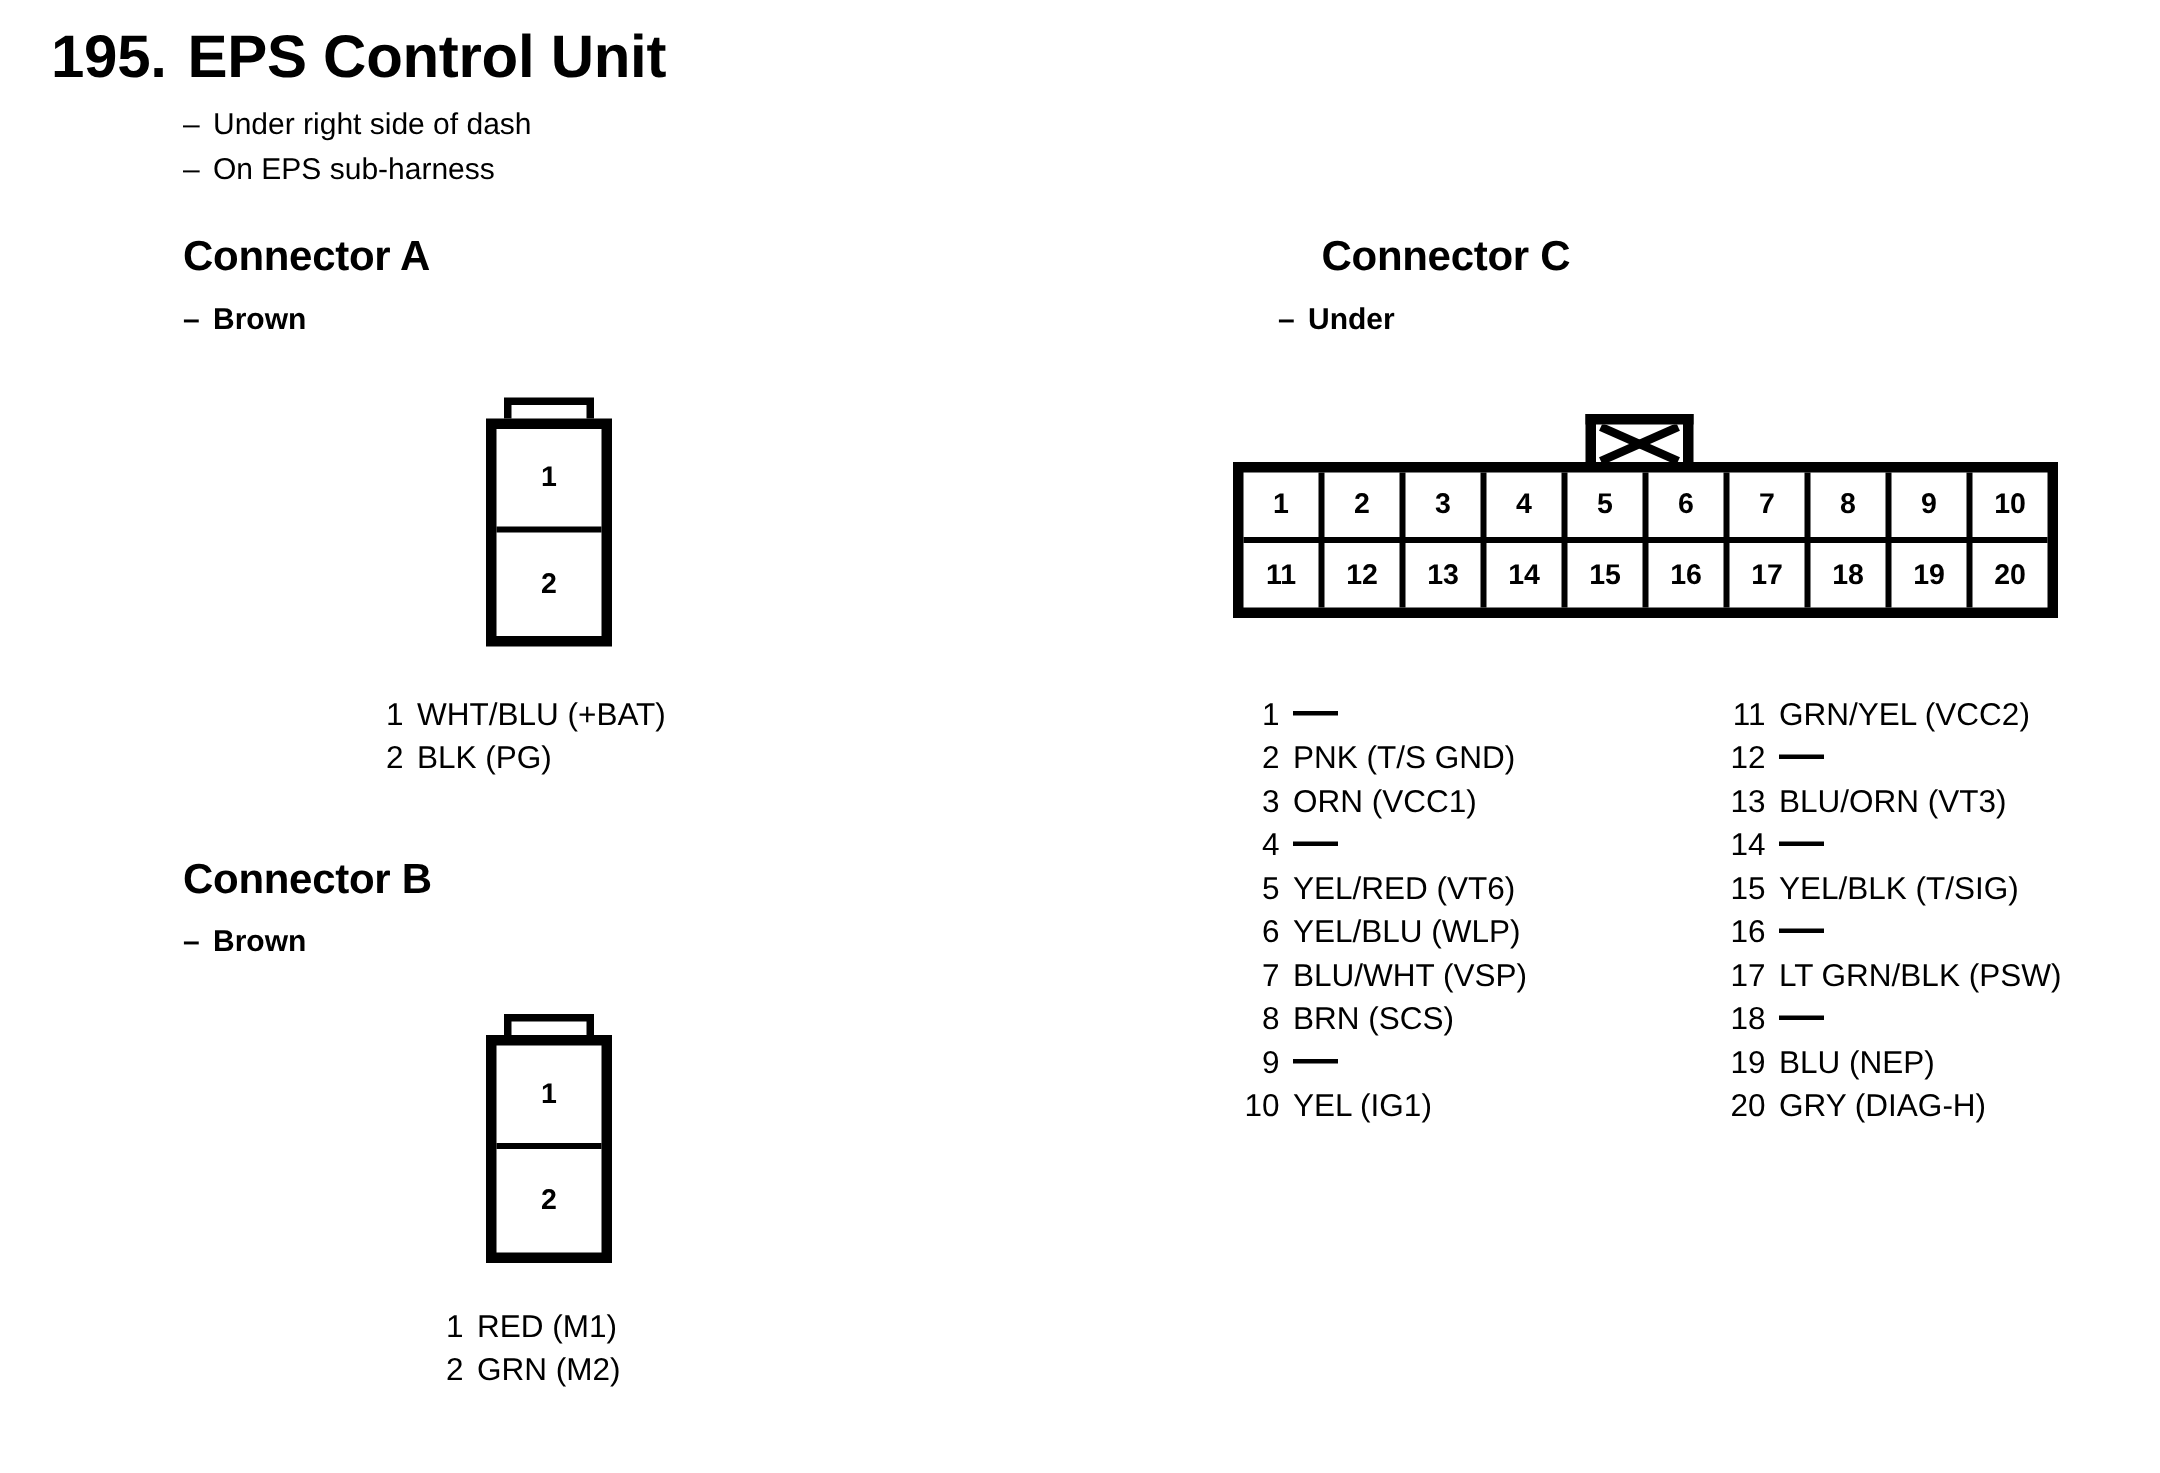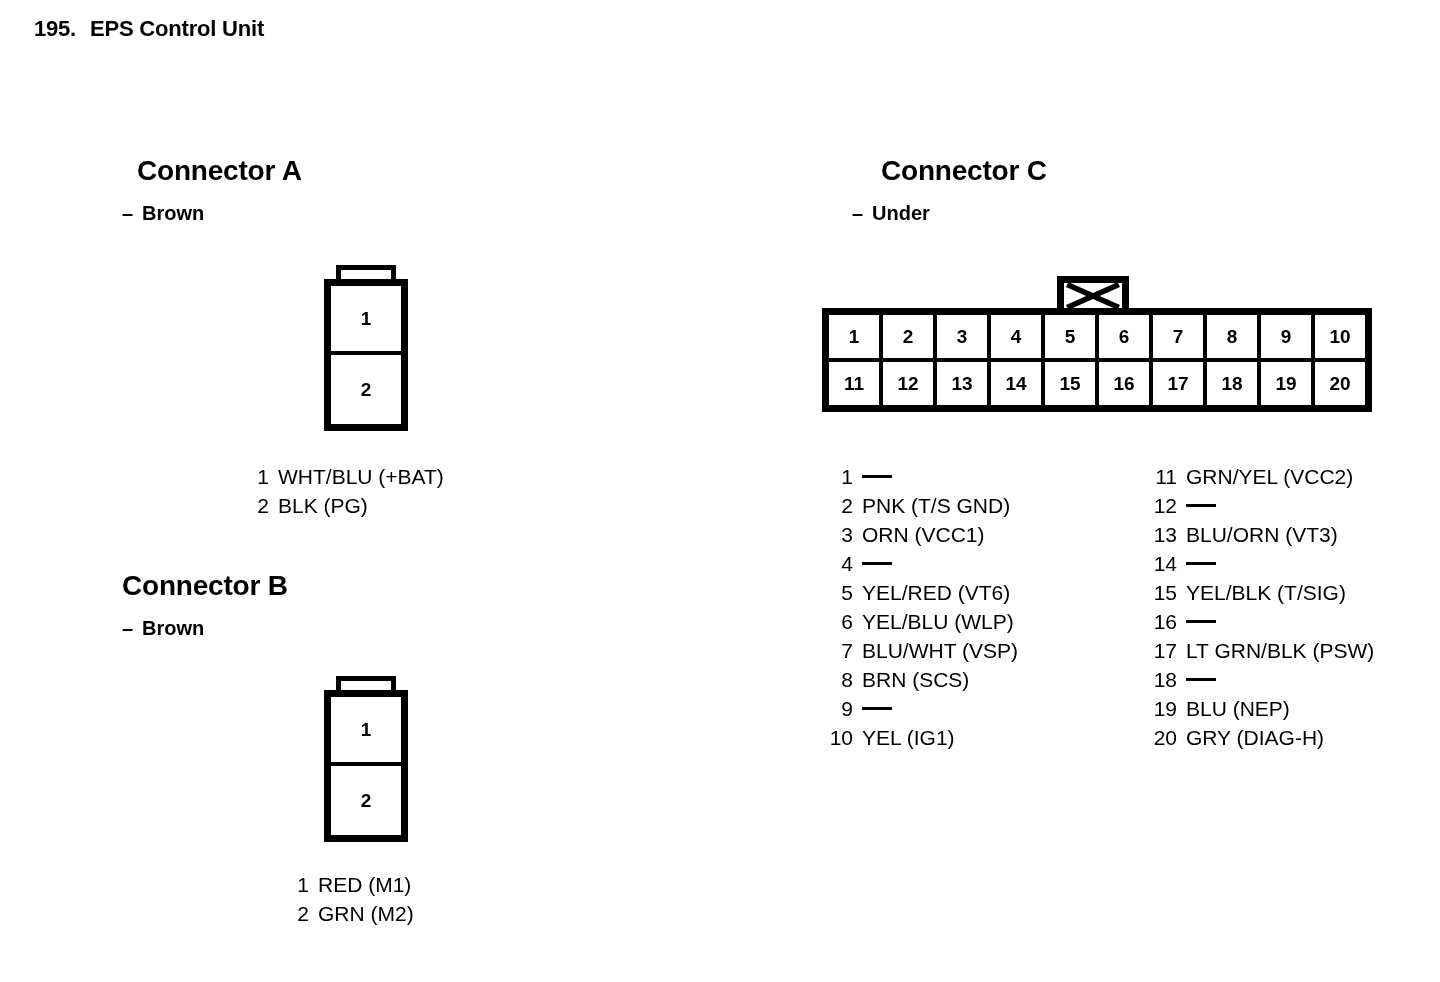--- a/index.html
+++ b/index.html
@@ -14,21 +14,21 @@
     font-family: "Liberation Sans", sans-serif;
     color: #000000;
     overflow: hidden;
   }
 
   
   #page-title {
     position: absolute;
     left: 34px;
     top: 16px;
-    font-size: 22px;
+    font-size: 40px;
     font-weight: bold;
     letter-spacing: -0.2px;
     white-space: nowrap;
   }
   #page-title .num { margin-right: 14px; }
 
   .subtitle-list {
     position: absolute;
     left: 122px;
     top: 68px;
@@ -190,23 +190,29 @@
   }
 </style>
 </head>
 <body>
 
 <div id="page-title">
   <span class="num">195.</span><span>EPS Control Unit</span>
 </div>
 
 <div class="subtitle-list">
-</div>
-
-<div class="section-title" style="left:137px; top:155px;">Connector A</div>
+  <div class="subtitle-line">
+    <span class="dash">–</span><span>Under right side of dash</span>
+  </div>
+  <div class="subtitle-line">
+    <span class="dash">–</span><span>On EPS sub-harness</span>
+  </div>
+</div>
+
+<div class="section-title" style="left:122px; top:155px;">Connector A</div>
 <div class="section-color" style="left:122px; top:202px;">
   <span class="dash">–</span><span>Brown</span>
 </div>
 
 <div class="conn2" style="left:324px; top:265px;">
   <div class="tab">
     <div class="tab-inner"></div>
   </div>
   <div class="body">
     <div class="cell cell-top">1</div>

